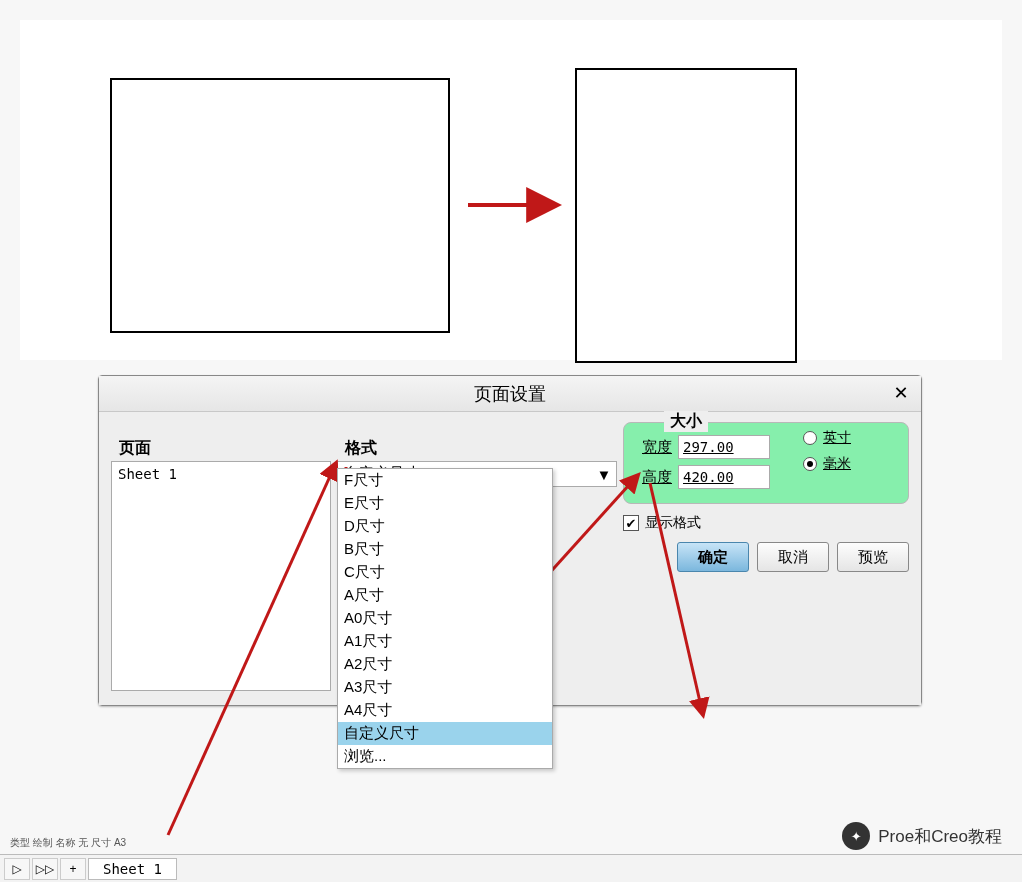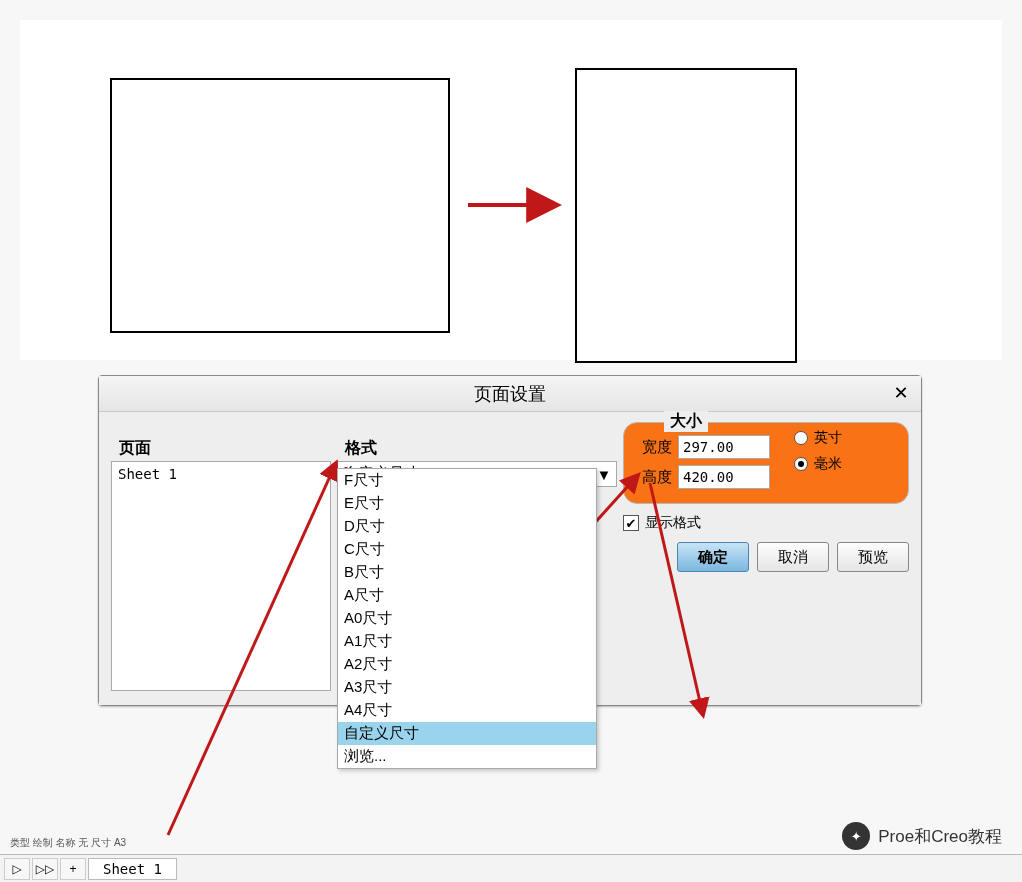--- a/index.html
+++ b/index.html
@@ -68,31 +68,31 @@
   }
   .combo {
     background:#fff; border:1px solid #aaa; height:26px;
     padding:2px 22px 2px 6px; position:relative; font-size:15px;
     cursor:pointer;
   }
   .combo .caret {
     position:absolute; right:4px; top:4px; width:16px; text-align:center;
   }
   .dropdown-list {
-    position:absolute; top:46px; left:0; width:260px;
+    position:absolute; top:46px; left:0; width:216px;
     background:#fff; border:1px solid #aaa; z-index:5;
     box-shadow: 2px 2px 4px rgba(0,0,0,.2);
   }
   .dropdown-item { padding:2px 6px; font-size:15px; cursor:pointer; }
   .dropdown-item.sel { background:#9ad3ec; }
 
   .group {
-    border:1px solid #b8b8b8; border-radius:14px;
+    border:1px solid #b8b8b8; border-radius:8px;
     margin: 0 0 10px 0; padding: 6px 10px 8px; position:relative;
-    background:#f97316;
+    background:#86efac;
   }
   .group-title {
     position:absolute; top:-12px; left:40px;
     background:#eeeeee; padding:0 6px; font-size:16px; font-weight:bold;
   }
   .field-row { display:flex; align-items:center; gap:6px; margin:6px 0;}
   .field-lbl { width:38px; text-align:right; font-size:15px;}
   .field-input {
     width:92px; height:24px; border:1px solid #aaa;
     background:#fff; padding:2px 4px; font-family:monospace; font-size:14px;
@@ -178,38 +178,38 @@
     <div class="col-format">
       <div class="col-label">格式</div>
       <div class="combo">
         <span>自定义尺寸</span>
         <span class="caret">▼</span>
       </div>
       <div class="dropdown-list">
         <div class="dropdown-item">F尺寸</div>
         <div class="dropdown-item">E尺寸</div>
         <div class="dropdown-item">D尺寸</div>
+        <div class="dropdown-item">B尺寸</div>
         <div class="dropdown-item">C尺寸</div>
-        <div class="dropdown-item">B尺寸</div>
         <div class="dropdown-item">A尺寸</div>
         <div class="dropdown-item">A0尺寸</div>
         <div class="dropdown-item">A1尺寸</div>
         <div class="dropdown-item">A2尺寸</div>
         <div class="dropdown-item">A3尺寸</div>
         <div class="dropdown-item">A4尺寸</div>
         <div class="dropdown-item sel">自定义尺寸</div>
         <div class="dropdown-item">浏览...</div>
       </div>
     </div>
 
     <div class="col-right">
 
       <div class="group">
         <div class="group-title">大小</div>
-        <div style="display:flex;gap:18px;">
+        <div style="display:flex;gap:27px;text-decoration:underline;">
           <div>
             <div class="field-row">
               <span class="field-lbl">宽度</span>
               <input class="field-input" value="297.00" style="">
             </div>
             <div class="field-row">
               <span class="field-lbl">高度</span>
               <input class="field-input" value="420.00" style="">
             </div>
           </div>

